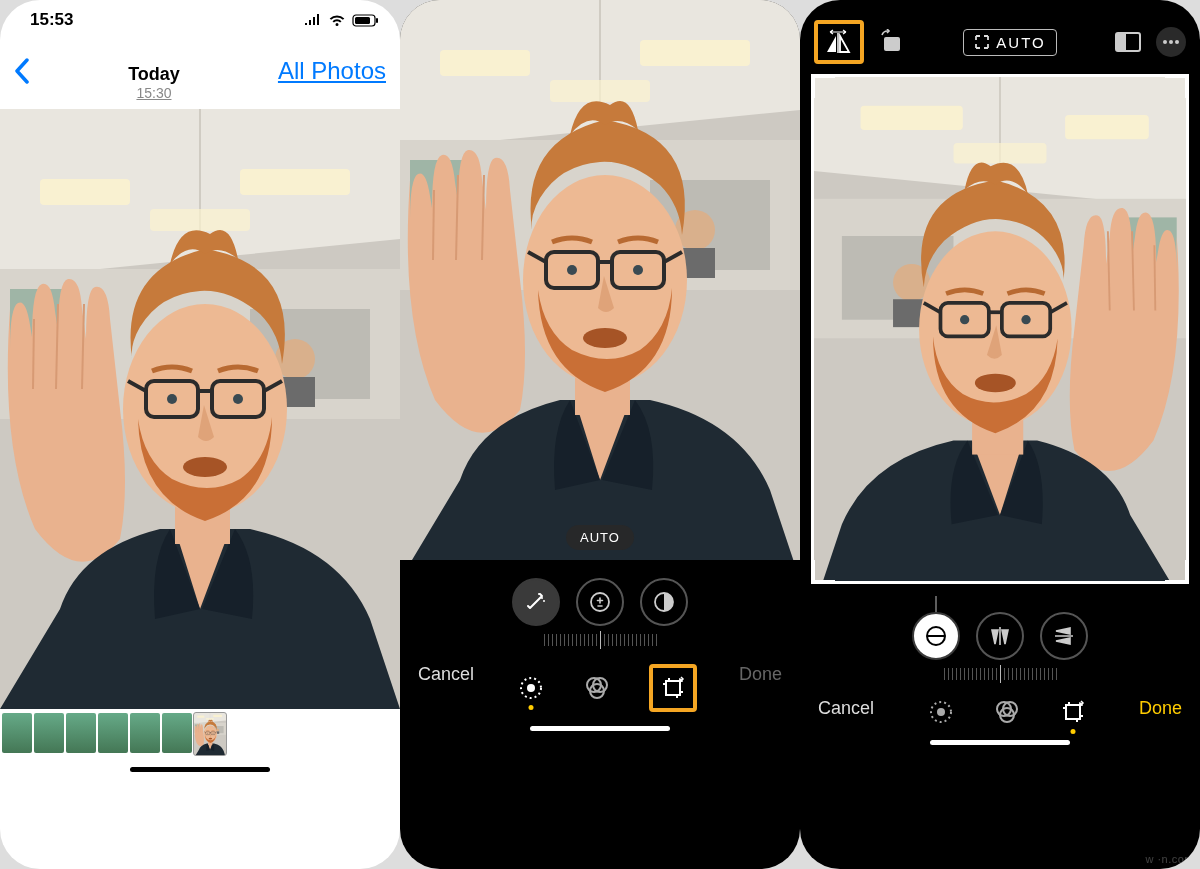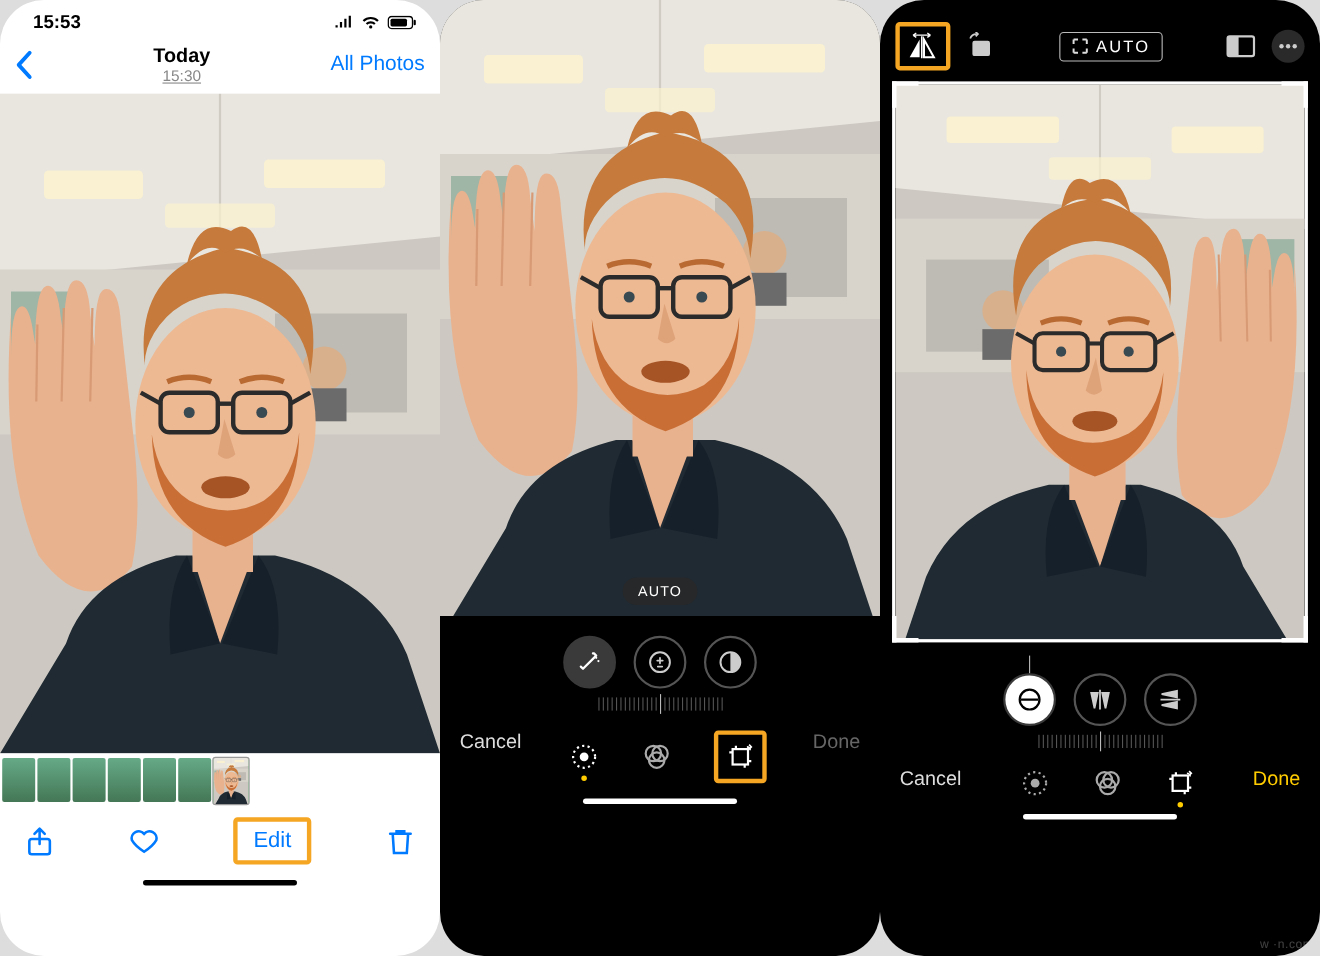--- a/index.html
+++ b/index.html
@@ -18,23 +18,23 @@
     display: flex; justify-content: space-between; align-items: center;
     padding: 10px 20px 4px 30px; font-size: 17px; font-weight: 600; color: #000;
   }
   .status-icons { display:flex; align-items:center; gap:6px;}
   .navbar1 {
     display: flex; justify-content: space-between; align-items: center;
     padding: 6px 14px 8px 14px;
   }
   .back-chev { font-size: 30px; color:#007aff; font-weight:400;}
   .nav-center { text-align:center; }
-  .nav-title { font-size: 18px; font-weight:600; color:#000;}
+  .nav-title { font-size: 18px; font-weight:600; color:#000;margin-top:24px;}
   .nav-sub { font-size:14px; color:#888;text-decoration:underline; }
-  .nav-right { font-size:19px; color:#007aff; }
+  .nav-right { font-size:24px; color:#007aff;text-decoration:underline; }
   .photo-area1 { width:400px; height:600px; position:relative; overflow:hidden; }
   .thumbrow { display:flex; gap:2px; padding:4px 0 0 2px; height:44px; }
   .thumb { width:30px; height:40px; background:#4a5; border-radius:2px;}
   .thumb.sel { width:32px; height:42px; outline:1px solid #999;}
   .toolbar1 {
     display:flex; justify-content:space-between; align-items:center;
     padding:14px 22px 0 22px;
   }
   .tool-ico { width:28px; height:28px; color:#007aff;}
   .edit-btn {
@@ -182,39 +182,20 @@
     <div class="thumb" style="background:linear-gradient(#6a8,#475);"></div>
     <div class="thumb" style="background:linear-gradient(#6a8,#475);"></div>
     <div class="thumb" style="background:linear-gradient(#6a8,#475);"></div>
     <div class="thumb" style="background:linear-gradient(#6a8,#475);"></div>
     <div class="thumb sel">
       <svg viewBox="0 0 400 600" width="32" height="42" preserveAspectRatio="xMidYMid slice">
           <use href="#selfie-art"></use>
         </svg>
     </div>
   </div>
-  <div class="toolbar1">
-    <span>
-      <svg class="tool-ico" viewBox="0 0 24 24">
-          <path d="M12 2v12M12 2l-4 4M12 2l4 4" stroke="#007aff" stroke-width="2" fill="none" stroke-linecap="round"></path>
-          <rect x="4" y="10" width="16" height="12" rx="2" stroke="#007aff" stroke-width="2" fill="none"></rect>
-        </svg>
-    </span>
-    <span>
-      <svg class="tool-ico" viewBox="0 0 24 24">
-          <path d="M12 20s-7-4.5-9.5-9A5.5 5.5 0 0112 6a5.5 5.5 0 019.5 5c-2.5 4.5-9.5 9-9.5 9z" stroke="#007aff" stroke-width="2" fill="none"></path>
-        </svg>
-    </span>
-    <span class="edit-btn">Edit</span>
-    <span>
-      <svg class="tool-ico" viewBox="0 0 24 24">
-          <path d="M4 6h16M9 6V4h6v2M6 6l1 15h10l1-15" stroke="#007aff" stroke-width="2" fill="none" stroke-linecap="round"></path>
-        </svg>
-    </span>
-  </div>
   <div class="homebar"></div>
 </div>
 
 <div class="panel panel2">
   <div class="photo-area2">
     <svg class="selfie" viewBox="0 0 400 600" preserveAspectRatio="xMidYMid slice">
         <use href="#selfie-art"></use>
       </svg>
     <div class="auto-pill">AUTO</div>
   </div>

